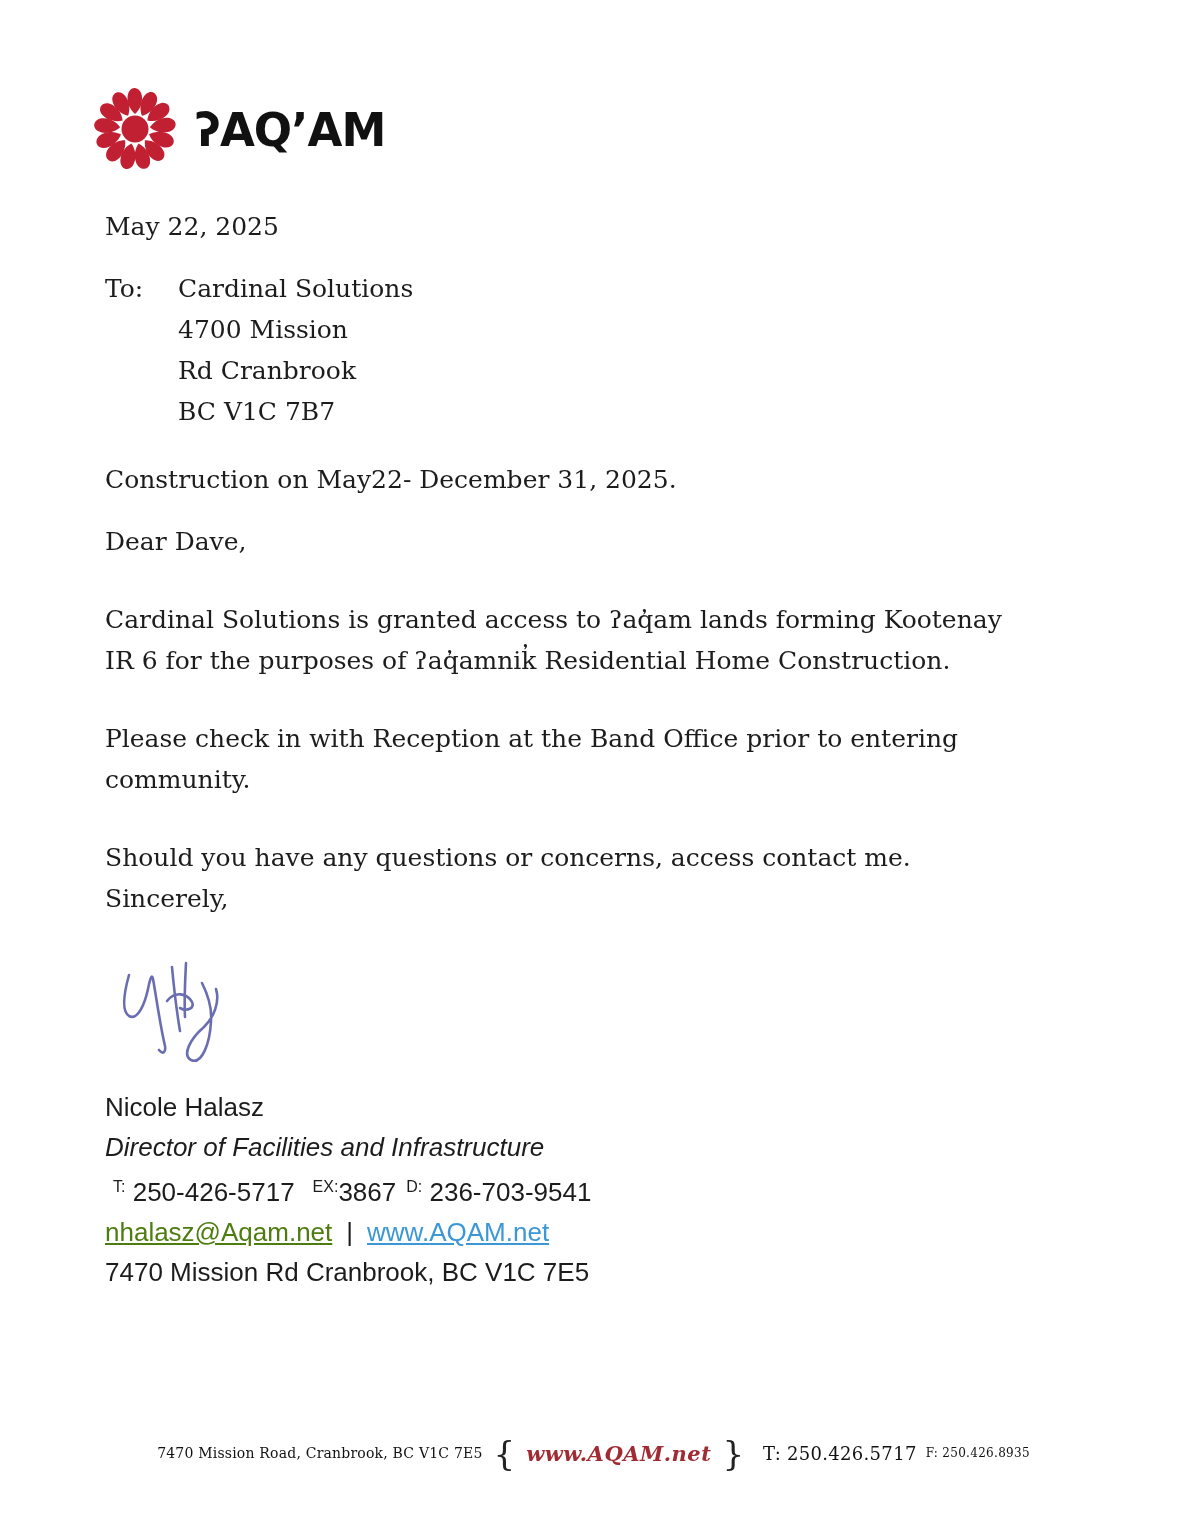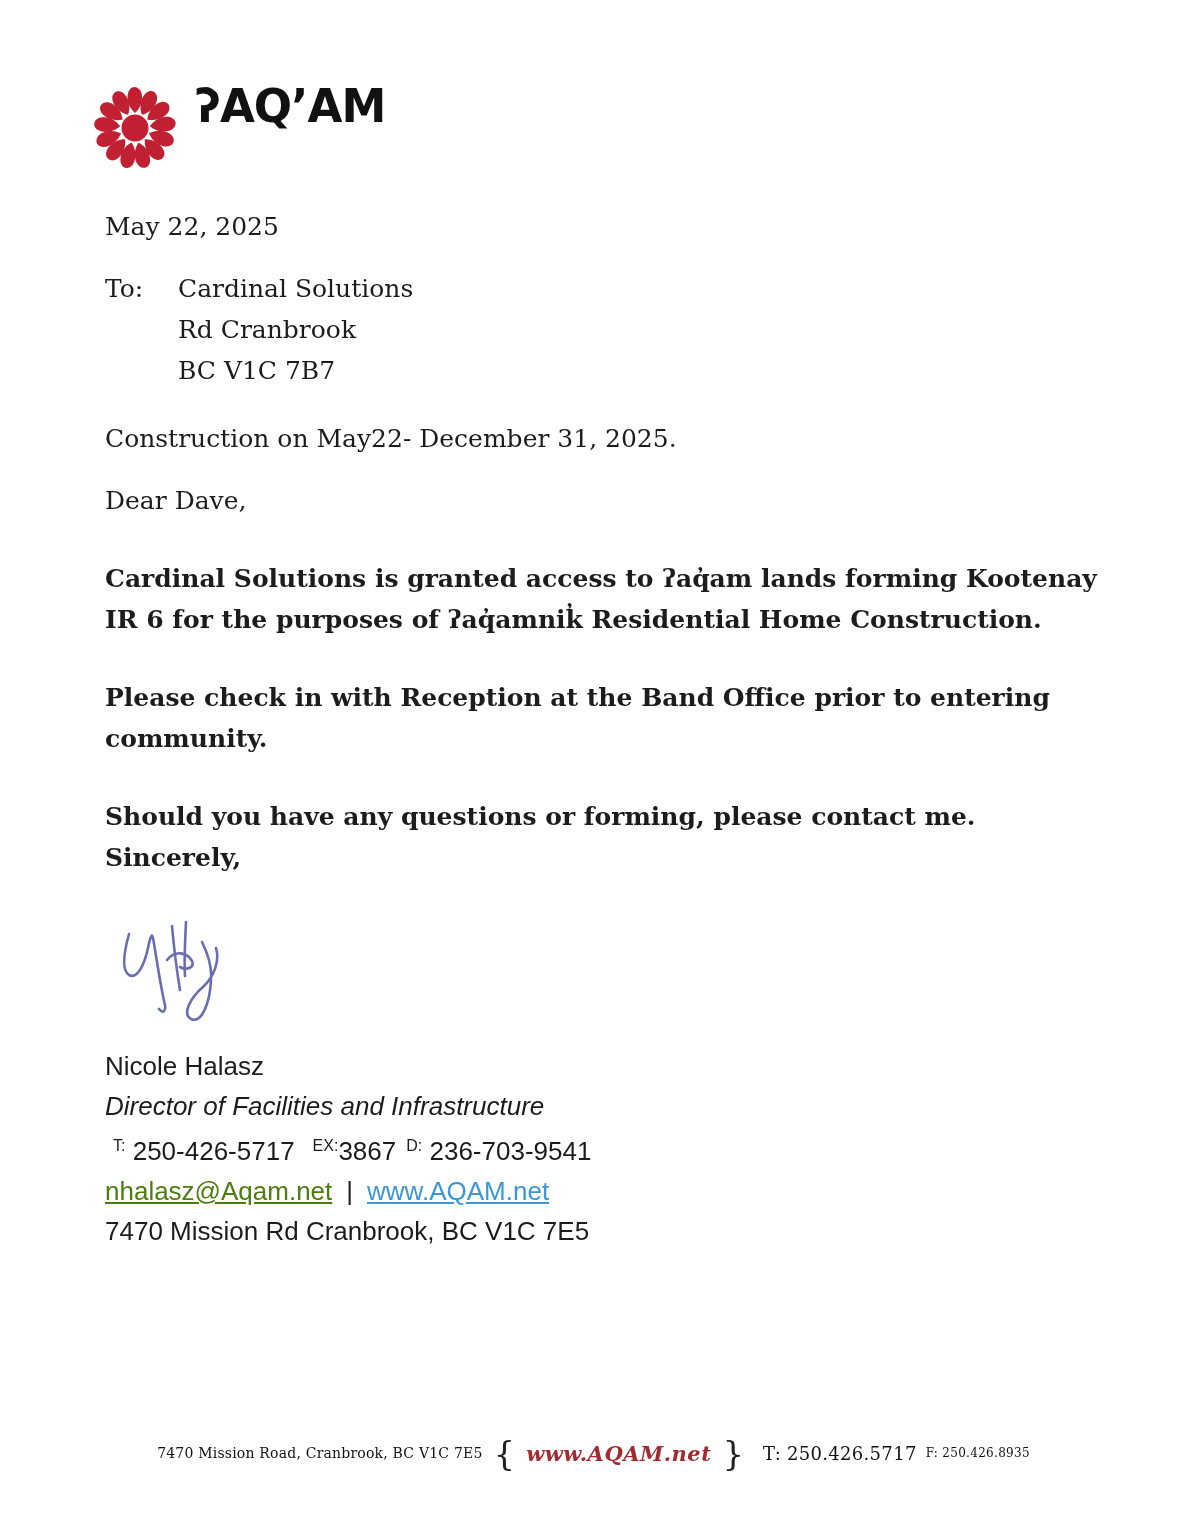--- a/index.html
+++ b/index.html
@@ -4,35 +4,35 @@
 <style>
   * { margin:0; padding:0; box-sizing:border-box; }
   html,body { background:#ffffff; }
   body {
     width:1187px; height:1536px; position:relative; overflow:hidden;
     font-family:"DejaVu Serif", serif; color:#1c1c1c;
   }
   .content { position:absolute; left:105px; top:78px; right:55px; }
 
   
-  .logo-row { display:flex; align-items:flex-start; gap:10px; margin-left:-20px; height:102px; }
+  .logo-row { display:flex; align-items:center; gap:10px; margin-left:-20px; height:102px; }
   .flower { width:100px; height:100px; }
   .brand {
     font-family:"DejaVu Sans", sans-serif; font-weight:800; font-size:47px;
     letter-spacing:-1px; color:#111; transform:scaleX(0.96); transform-origin:left center;
   }
 
   
   .serif-line { font-size:25px; line-height:41px; white-space:nowrap; }
   .date { margin-top:26px; }
   .to-block { margin-top:21px; display:flex; }
   .to-label { width:73px; flex:0 0 73px; }
   .subject { margin-top:27px; }
   .salutation { margin-top:21px; }
-  .para { margin-top:37px;font-weight:bold; }
+  .para { margin-top:37px; }
   .closing-line { margin-top:0; }
 
   
   .signature-wrap { margin-top:32px; margin-left:10px; height:122px; }
 
   
   .sig-block { margin-top:14px; font-family:"Liberation Sans", sans-serif; }
   .sans-line { font-size:26px; line-height:40px; white-space:nowrap; }
   .signer-title { font-style:italic; }
   .sup-label { font-size:16px; vertical-align:9px; letter-spacing:0; }
@@ -83,41 +83,42 @@
     </svg>
     <div class="brand">ʔAQ’AM</div>
   </div>
 
   <div class="serif-line date">May 22, 2025</div>
 
   <div class="to-block">
     <div class="serif-line to-label">To:</div>
     <div>
       <div class="serif-line">Cardinal Solutions</div>
+      <div class="serif-line">4700 Mission</div>
       <div class="serif-line">Rd Cranbrook</div>
       <div class="serif-line">BC V1C 7B7</div>
     </div>
   </div>
 
   <div class="subject">
     <div class="serif-line">Construction on May22- December 31, 2025.</div>
   </div>
 
   <div class="serif-line salutation">Dear Dave,</div>
 
   <div class="para">
     <div class="serif-line">Cardinal Solutions is granted access to ʔaq̓am lands forming Kootenay</div>
     <div class="serif-line">IR 6 for the purposes of ʔaq̓amnik̓ Residential Home Construction.</div>
   </div>
   <div class="para">
     <div class="serif-line">Please check in with Reception at the Band Office prior to entering</div>
     <div class="serif-line">community.</div>
   </div>
   <div class="para">
-    <div class="serif-line">Should you have any questions or forming, please contact me.</div>
+    <div class="serif-line">Should you have any questions or concerns, access contact me.</div>
     <div class="serif-line closing-line">Sincerely,</div>
   </div>
 
   <div class="signature-wrap">
     <svg width="150" height="122" viewBox="0 0 150 122" aria-hidden="true">
       <g fill="none" stroke="#5a5fa8" stroke-width="2.6" stroke-linecap="round" stroke-linejoin="round" opacity="0.9">
         <path d="M14,24 C9,42 6,60 14,65 C23,70 30,52 33,38 C35,28 37,22 38,28 C41,44 45,74 50,95 C51,101 48,104 44,99"></path>
         <path d="M57,16 C59,38 62,62 65,80"></path>
         <path d="M71,12 C70,32 69,50 70,66"></path>
         <path d="M52,50 C60,40 72,42 77,51 C80,57 72,61 65,57"></path>

